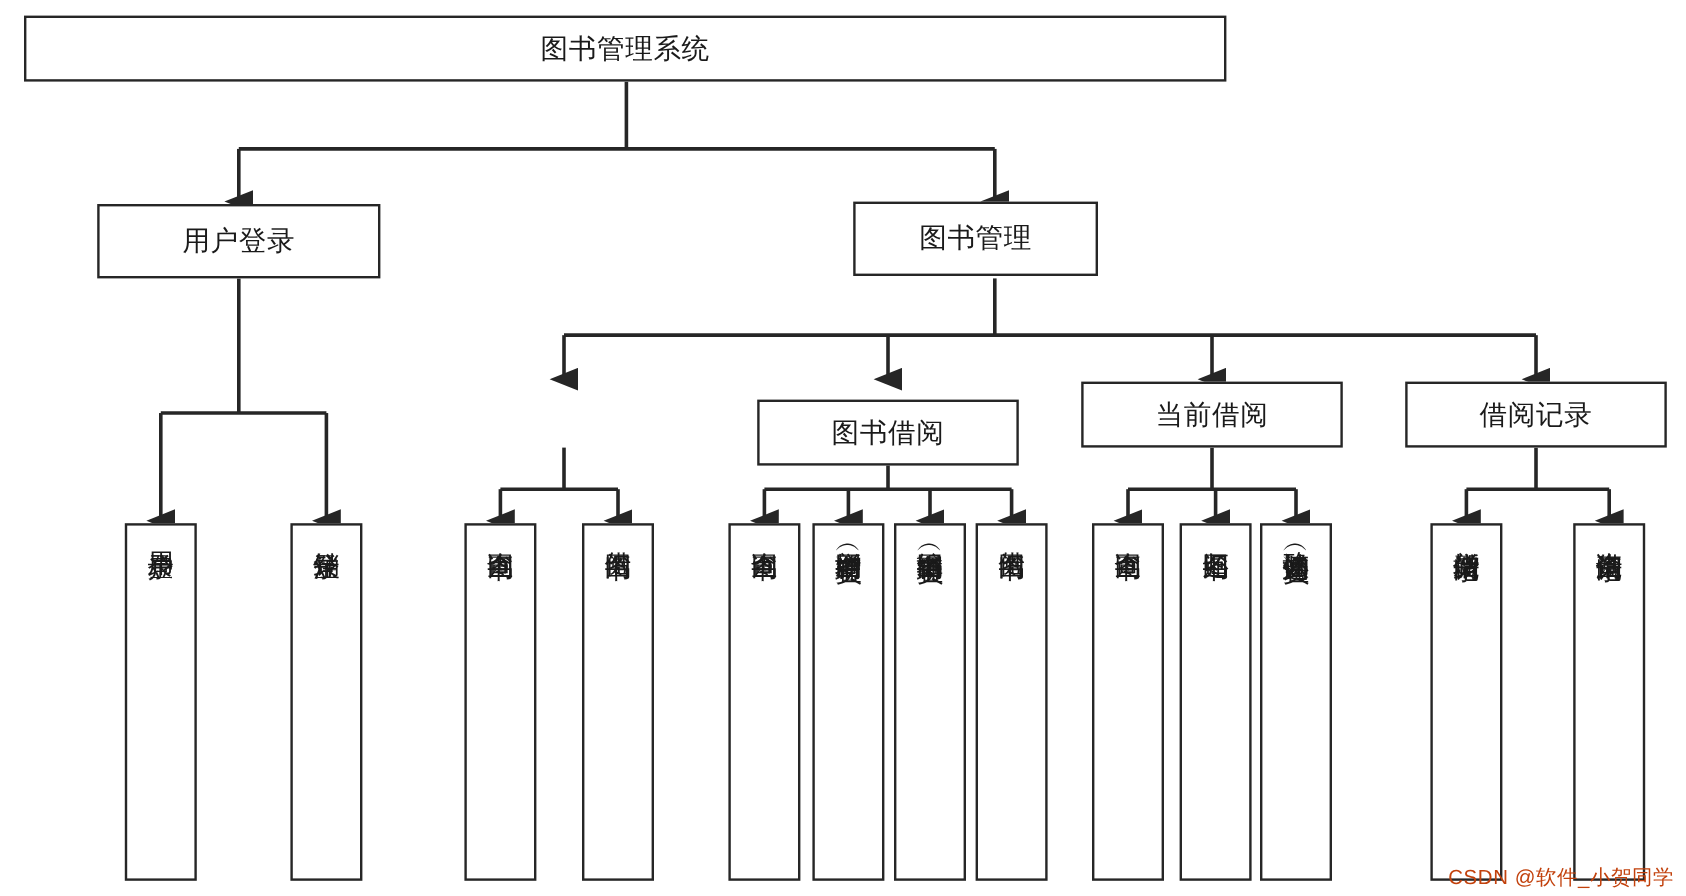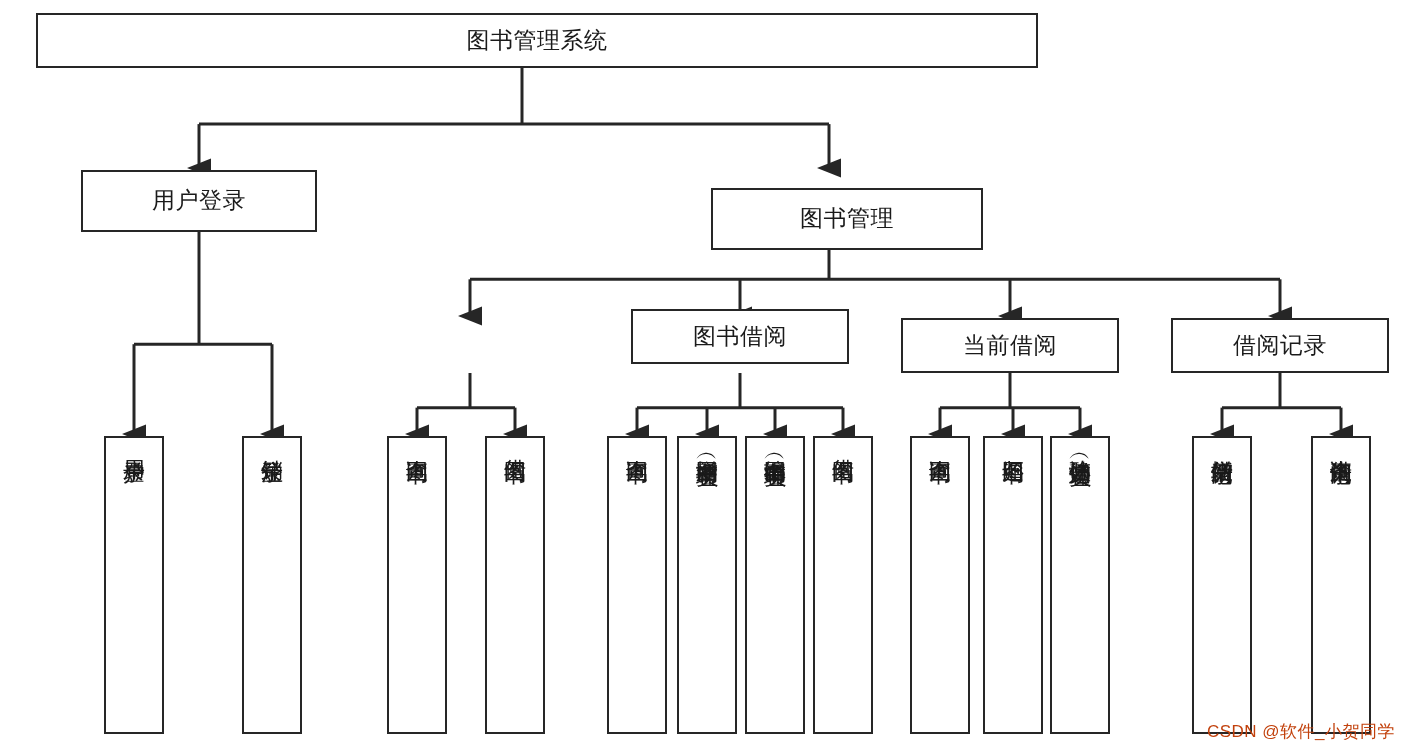--- a/index.html
+++ b/index.html
@@ -100,34 +100,34 @@
         <path d="M940,407.65 L940,434" marker-end="url(#arrow)"></path>
         <path d="M1013,407.65 L1013,434" marker-end="url(#arrow)"></path>
         <path d="M1080,407.65 L1080,434" marker-end="url(#arrow)"></path>
         <path d="M1280,373 L1280,407.65"></path>
         <path d="M1222,407.65 L1341,407.65"></path>
         <path d="M1222,407.65 L1222,434" marker-end="url(#arrow)"></path>
         <path d="M1341,407.65 L1341,434" marker-end="url(#arrow)"></path>
       </g>
   </svg>
 
-  <div class="node h" style="left: 36px; top: 13px; width: 1002px; height: 55px; text-align: center;">
+  <div class="node h" style="left: 20px; top: 13px; width: 1002px; height: 55px; text-align: center;">
       <span class="txt">图书管理系统</span>
     </div>
 
   <div class="node h" style="left: 81px; top: 170px; width: 236px; height: 62px;">
       <span class="txt">用户登录</span>
     </div>
 
-  <div class="node h" style="left: 711px; top: 188px; width: 272px; height: 62px; text-align: center;">
+  <div class="node h" style="left: 711px; top: 168px; width: 204px; height: 62px; text-align: center;">
       <span class="txt">图书管理</span>
     </div>
 
 
-  <div class="node h" style="left: 631px; top: 309px; width: 218px; height: 55px;">
+  <div class="node h" style="left: 631px; top: 333px; width: 218px; height: 55px;">
       <span class="txt">图书借阅</span>
     </div>
 
   <div class="node h" style="left: 901px; top: 318px; width: 218px; height: 55px;">
       <span class="txt">当前借阅</span>
     </div>
 
   <div class="node h" style="left: 1171px; top: 318px; width: 218px; height: 55px;">
       <span class="txt">借阅记录</span>
     </div>

